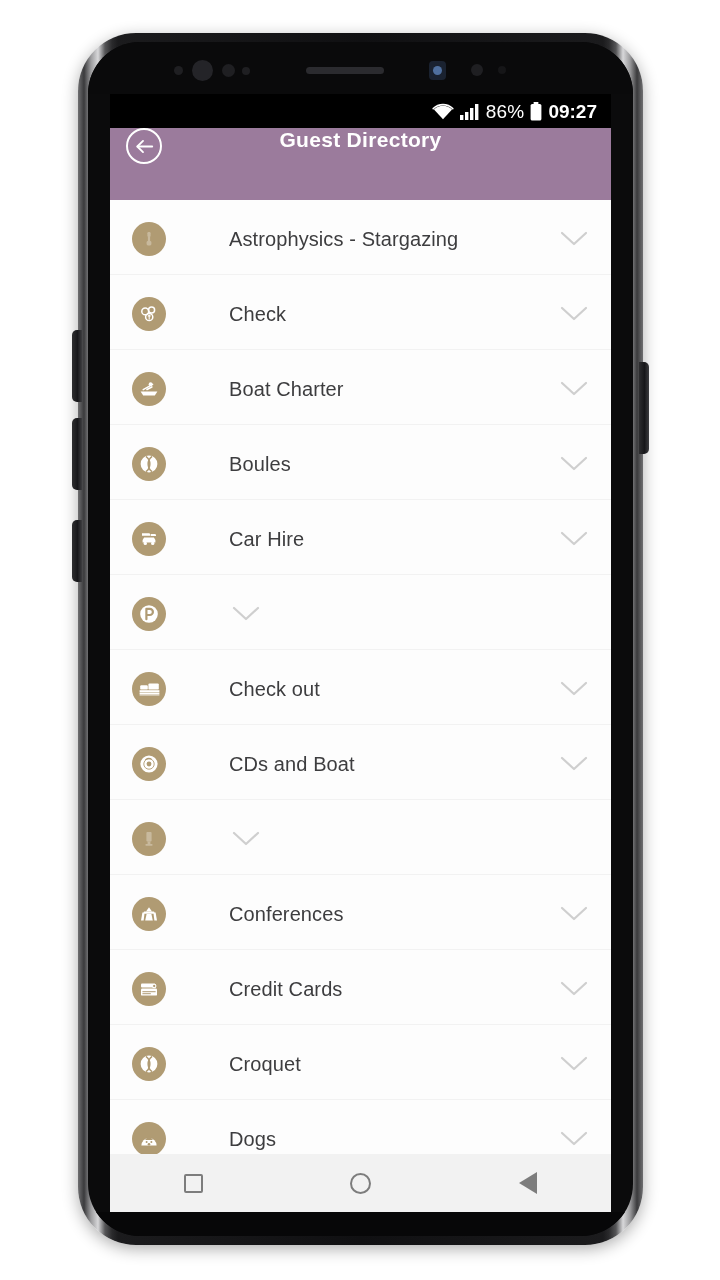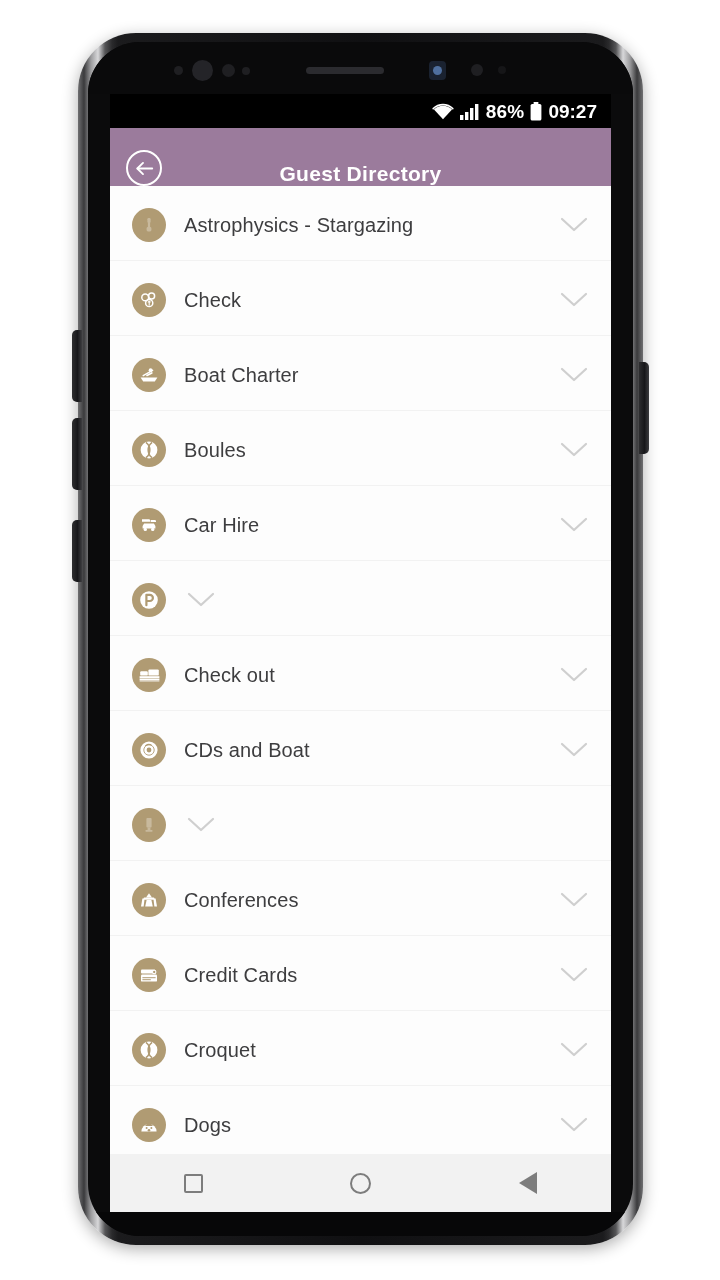--- a/index.html
+++ b/index.html
@@ -118,34 +118,34 @@
     display: flex;
     align-items: center;
     justify-content: flex-end;
     padding-right: 14px;
     gap: 6px;
     color: #ffffff;
   }
   .sb-icon { display: flex; align-items: center; }
   .sb-text {
     font-size: 19px;
-    font-weight: bold;
+    font-weight: normal;
     letter-spacing: 0.2px;
     line-height: 1;
     font-family: "Liberation Sans", sans-serif;
   }
   .sb-clock { font-size: 19px; font-weight: bold; line-height: 1; }
 
   
   .appbar {
     position: relative;
-    height: 58px;
+    height: 72px;
     background: #9b7b9c;
     display: flex;
-    align-items: flex-end;
+    align-items: flex-start;
   }
   .back-btn {
     position: absolute;
     left: 16px;
     width: 36px; height: 36px;
     border: 2px solid #ffffff;
     border-radius: 50%;
     display: flex;
     align-items: center;
     justify-content: center;
@@ -166,20 +166,21 @@
     background: #fdfdfd;
     overflow: hidden;
   }
   .row {
     position: relative;
     height: 75px;
     display: flex;
     align-items: center;
     padding: 3px 20px 0 22px;
     background: #fdfdfd;
+    gap: 45px;
   }
   .row::after {
     content: "";
     position: absolute;
     left: 0; right: 0; bottom: 0;
     height: 1px;
     background: #f2f2f2;
   }
   .row-icon {
     flex: 0 0 auto;

